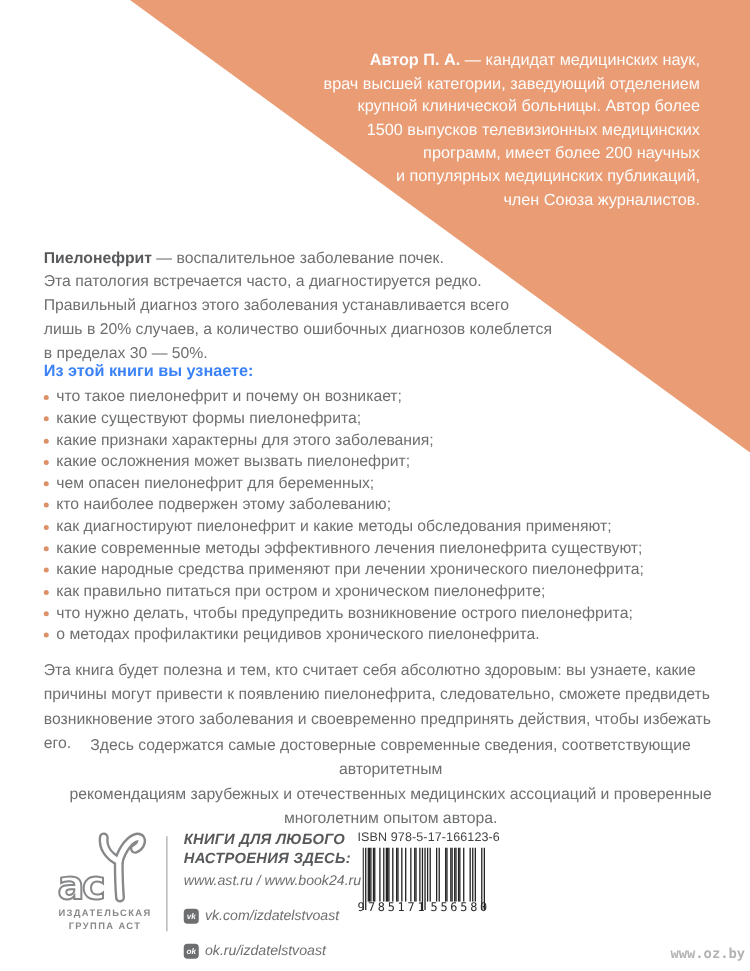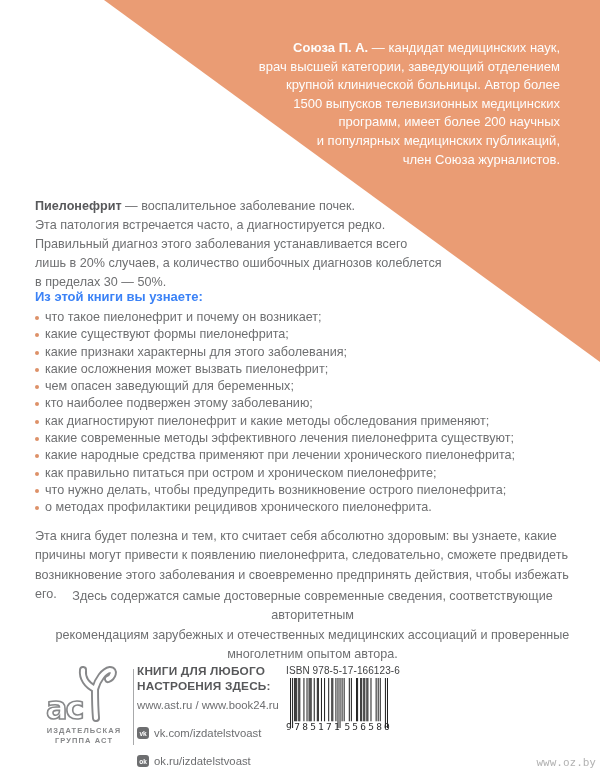--- a/index.html
+++ b/index.html
@@ -39,52 +39,52 @@
   
   .outro1{position:absolute;left:35px;top:527px;width:555px;font-size:12.6px;line-height:19.3px;}
   .outro2{position:absolute;left:35px;top:587px;width:555px;font-size:12.6px;line-height:19.3px;text-align:center;}
   
   .logo-svg{position:absolute;left:38px;top:662px;width:92px;height:62px;}
   .logo-caption{
     position:absolute;left:24px;top:726px;width:120px;text-align:center;
     font-size:7.5px;letter-spacing:1.1px;color:#87888a;line-height:9.5px;font-weight:bold;
   }
   .divider{position:absolute;left:133px;top:669px;width:1px;height:76px;background:#a8a9ab;}
-  .promo{position:absolute;left:137px;top:664px;width:135px;}
+  .promo{position:absolute;left:147px;top:664px;width:135px;font-style:italic;}
   .promo-bold{font-size:11.8px;font-weight:bold;color:#57585a;line-height:15px;letter-spacing:0.2px;white-space:nowrap;}
   .promo-sites{font-size:11.3px;color:#6d6e70;margin-top:5px;white-space:nowrap;}
   .promo-row{display:flex;align-items:center;gap:5px;margin-top:16px;font-size:11.3px;color:#6d6e70;white-space:nowrap;}
   .soc-icon{
     width:12px;height:12px;border-radius:3px;background:#6d6e70;color:#fff;
     font-size:6.5px;font-weight:bold;display:flex;align-items:center;justify-content:center;flex:0 0 auto;
   }
   
   .isbn-block{position:absolute;left:286px;top:665px;width:106px;}
   .isbn-label{font-size:10px;color:#414244;text-align:right;letter-spacing:0.1px;white-space:nowrap;}
   .isbn-block svg{display:block;margin:2px auto 0 auto;}
   .barcode-digits{
     display:flex;justify-content:space-between;align-items:baseline;
     font-family:"DejaVu Sans Mono",monospace;font-size:9.5px;color:#2b2c2d;margin-top:-7px;
   }
   .barcode-digits .grp{letter-spacing:2.2px;}
   
   .watermark{
     position:absolute;right:4px;bottom:8px;
-    font-family:"DejaVu Sans Mono",monospace;font-size:11px;color:#b3b3b3;
+    font-family:"DejaVu Sans Mono",monospace;font-size:11px;color:#b3b3b3;font-weight:bold;
   }
 </style>
 </head>
 <body>
 
 <div class="cover">
 
   <div class="accent"></div>
 
   <div class="author">
-    <div><span class="b">Союза П. А.</span><span> — кандидат медицинских наук,</span></div>
+    <div><span class="b">Автор П. А.</span><span> — кандидат медицинских наук,</span></div>
     <div>
         <div>врач высшей категории, заведующий отделением</div>
         <div>крупной клинической больницы. Автор более</div>
         <div>1500 выпусков телевизионных медицинских</div>
         <div>программ, имеет более 200 научных</div>
         <div>и популярных медицинских публикаций,</div>
         <div>член Союза журналистов.</div>
       </div>
   </div>
 
@@ -98,21 +98,21 @@
       </div>
   </div>
 
   <div class="learn-heading">Из этой книги вы узнаете:</div>
 
   <ul class="learn-list">
       <li>что такое пиелонефрит и почему он возникает;</li>
       <li>какие существуют формы пиелонефрита;</li>
       <li>какие признаки характерны для этого заболевания;</li>
       <li>какие осложнения может вызвать пиелонефрит;</li>
-      <li>чем опасен заведующий для беременных;</li>
+      <li>чем опасен пиелонефрит для беременных;</li>
       <li>кто наиболее подвержен этому заболеванию;</li>
       <li>как диагностируют пиелонефрит и какие методы обследования применяют;</li>
       <li>какие современные методы эффективного лечения пиелонефрита существуют;</li>
       <li>какие народные средства применяют при лечении хронического пиелонефрита;</li>
       <li>как правильно питаться при остром и хроническом пиелонефрите;</li>
       <li>что нужно делать, чтобы предупредить возникновение острого пиелонефрита;</li>
       <li>о методах профилактики рецидивов хронического пиелонефрита.</li>
     </ul>
 
   <div class="outro1">

